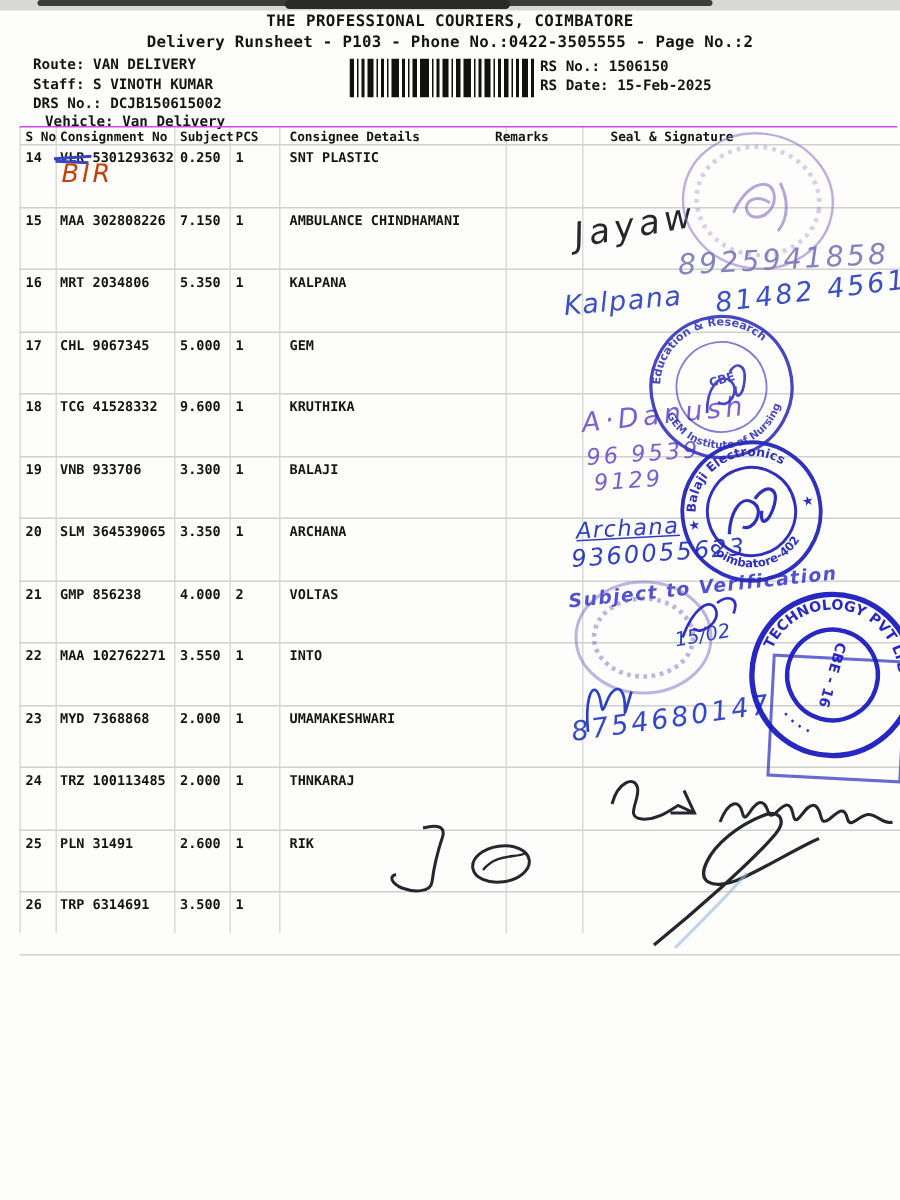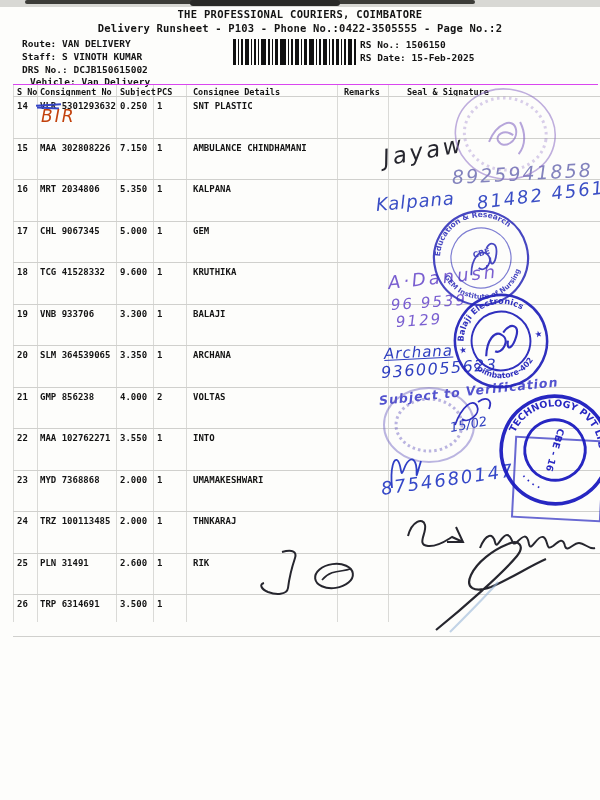--- a/index.html
+++ b/index.html
@@ -89,21 +89,21 @@
     <div class="vline" style="left:173px;"></div>
     <div class="vline" style="left:324px;"></div>
     <div class="vline" style="left:375px;"></div>
 
     <div id="thead">
       <span class="th" style="left:4px;">S No</span>
       <span class="th" style="left:27px;">Consignment No</span>
       <span class="th" style="left:107px;">Subject</span>
       <span class="th" style="left:144px;">PCS</span>
       <span class="th" style="left:180px;text-align:right;">Consignee Details</span>
-      <span class="th" style="left:331px;">Remarks</span>
+      <span class="th" style="left:317px;">Remarks</span>
       <span class="th" style="left:394px;">Seal &amp; Signature</span>
     </div>
 
     <div id="trows">
 
     <div class="trow">
           <span class="td c-sno">14</span>
           <span class="td c-con">VLR 5301293632</span>
           <span class="td c-wt">0.250</span>
           <span class="td c-pcs">1</span>

